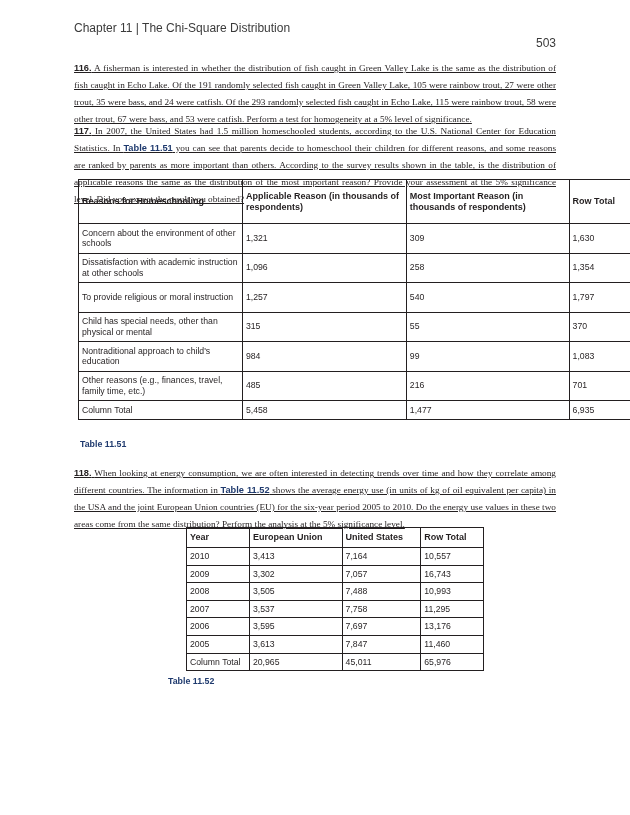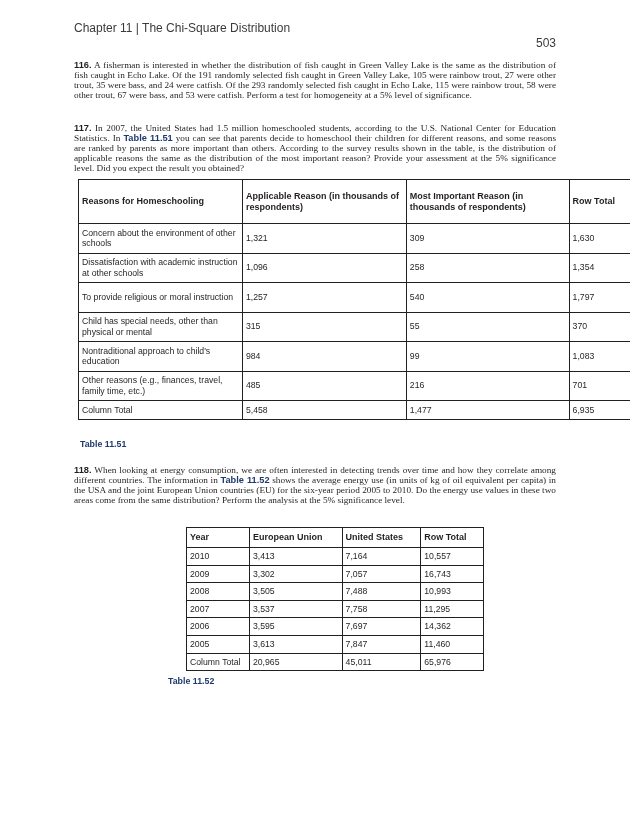--- a/index.html
+++ b/index.html
@@ -4,22 +4,22 @@
 <style>
   * { box-sizing: border-box; margin: 0; padding: 0; }
   html, body { width: 630px; height: 815px; background: #ffffff; }
   body { position: relative; font-family: "Liberation Serif", serif; color: #231f20; overflow: hidden; }
 
   .running-header { position: absolute; top: 21px; left: 74px; width: 482px; height: 12px;
     font-family: "Liberation Sans", sans-serif; font-size: 12px; color: #3a3a3a; }
   .running-header .chapter { position: absolute; left: 0; top: 0; }
   .running-header .page-num { position: absolute; right: 0; top: 0; margin-top: 15px; }
 
-  .problem { position: absolute; left: 74px; width: 482px; font-size: 9.25px; line-height: 10px;
-    text-align: justify; }
+  .problem { position: absolute; left: 74px; width: 482px; font-size: 9.25px; line-height: 17px;
+    text-align: justify; text-decoration: underline; }
   .problem .num { font-family: "Liberation Sans", sans-serif; font-weight: bold; font-size: 9.25px; }
   .problem .ref { font-family: "Liberation Sans", sans-serif; font-weight: bold; color: #1f3a6e; }
 
   #p116 { top: 60px; }
   #p117 { top: 123px; }
   #p118 { top: 465px; }
 
   table.data-table { position: absolute; border-collapse: collapse; font-family: "Liberation Sans", sans-serif;
     font-size: 8.7px; color: #231f20; }
   table.data-table th, table.data-table td { border: 1.2px solid #231f20; text-align: left; vertical-align: middle;
@@ -167,21 +167,21 @@
   <tr>
     <td>2007</td>
     <td>3,537</td>
     <td>7,758</td>
     <td>11,295</td>
   </tr>
   <tr>
     <td>2006</td>
     <td>3,595</td>
     <td>7,697</td>
-    <td>14,362</td>
+    <td>13,176</td>
   </tr>
   <tr>
     <td>2005</td>
     <td>3,613</td>
     <td>7,847</td>
     <td>11,460</td>
   </tr>
   <tr>
     <td>Column Total</td>
     <td>20,965</td>

